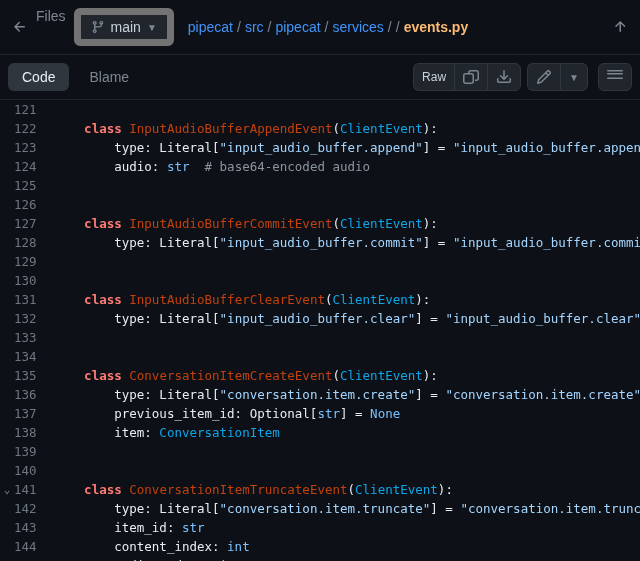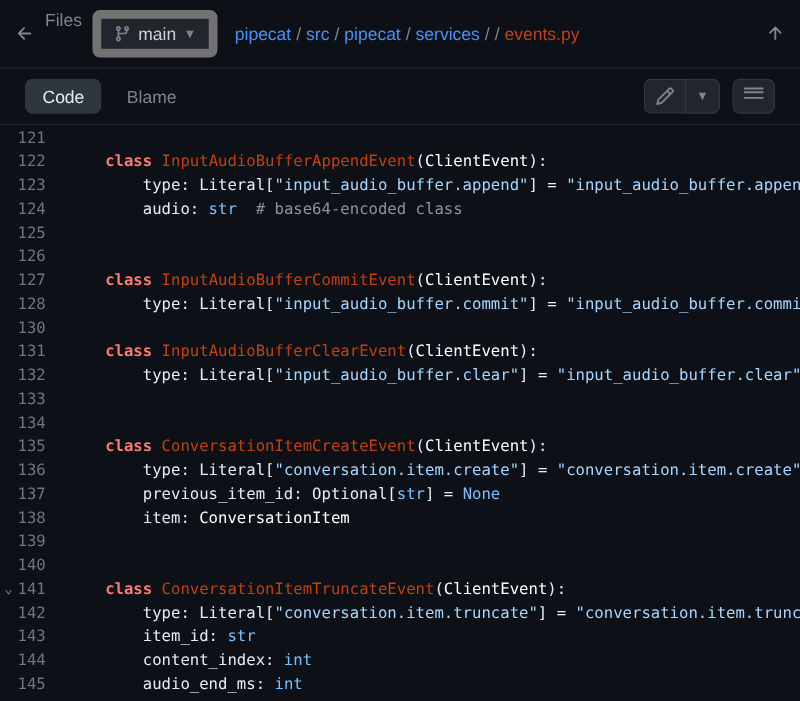--- a/index.html
+++ b/index.html
@@ -24,24 +24,24 @@
     display: flex; align-items: center; gap: 6px;
     background: #21262d; border: 7px solid #737373;
     border-radius: 6px; padding: 4px 10px; color: #c9d1d9;
     cursor: pointer; font-size: 14px;
   }
   .branch-btn svg { fill: #7d8590; }
   .caret { color: #7d8590; font-size: 10px; }
   .breadcrumbs { display: flex; align-items: center; gap: 4px; margin-left: 6px; overflow:hidden; white-space:nowrap; }
   .crumb { color: #4493f8; cursor: pointer; }
   .sep { color: #7d8590; }
-  .crumb-current { color: #c2410c; font-weight: 400; }
+  .crumb-current { color: #fdba74; font-weight: 700; }
   .up-btn { margin-left:auto; color:#7d8590; cursor:pointer; display:flex;align-items:center;}
   .toolbar {
-    display: flex; align-items: center; padding: 8px 20px;
+    display: flex; align-items: center; padding: 8px 8px;
     border-bottom: 1px solid #21262d; gap: 6px;
   }
   .tab {
     padding: 6px 14px; border-radius: 6px; font-size: 14px;
     cursor: pointer; color: #7d8590;
   }
   .tab.active { background: #30363d; color: #e6edf3; font-weight:500; }
   .spacer { flex: 1; }
   .tool-btn {
     background: #21262d; border: 1px solid #30363d; color: #c9d1d9;
@@ -52,21 +52,21 @@
   .tool-group .tool-btn { border-radius:0; border-right:none;}
   .tool-group .tool-btn:first-child{border-top-left-radius:6px;border-bottom-left-radius:6px;}
   .tool-group .tool-btn:last-child{border-top-right-radius:6px;border-bottom-right-radius:6px;border-right:1px solid #30363d;}
   .code-area { font-family: ui-monospace, SFMono-Regular, Menlo, Consolas, monospace; font-size: 12.5px; }
   .code-line { display: flex; line-height: 19px; white-space: pre; }
   .gutter-exp { width: 14px; text-align:center; color:#7d8590; user-select:none; font-size:11px;}
   .lineno { width: 36px; text-align: center; color: #6e7681; padding-right: 14px; user-select: none; }
   .code { flex: 1; padding-left: 4px; overflow:hidden; }
   .tok-kw { color: #ff7b72; font-weight: bold; }
   .tok-cls { color: #c2410c; text-align: right; }
-  .tok-fn { color: #ffffff; text-align: right; }
+  .tok-fn { color: #0ea5e9; text-align: right; }
   .tok-str { color: #a5d6ff; }
   .tok-const { color: #79c0ff; }
   .tok-comment { color: #8b949e; }
   .tok-plain { color: #e6edf3; }
   .tok-punct { color: #e6edf3; }
   .icon-svg { width:16px; height:16px; fill:#7d8590; }
 </style>
 </head>
 <body>
 
@@ -101,20 +101,34 @@
         <path d="M3.47 7.78a.75.75 0 010-1.06l4.25-4.25a.75.75 0 011.06 0l4.25 4.25a.75.75 0 01-1.06 1.06L9 4.81v7.44a.75.75 0 01-1.5 0V4.81L4.53 7.78a.75.75 0 01-1.06 0z"></path>
       </svg>
   </span>
 </div>
 
 <div class="toolbar">
   <div class="tab active">Code</div>
   <div class="tab">Blame</div>
   <div class="spacer"></div>
   <div class="tool-group">
+    <div class="tool-btn">Raw</div>
+    <div class="tool-btn">
+      <svg class="icon-svg" viewBox="0 0 16 16">
+          <path d="M0 6.75A2.75 2.75 0 012.75 4h5.5A2.75 2.75 0 0111 6.75v5.5A2.75 2.75 0 018.25 15h-5.5A2.75 2.75 0 010 12.25v-5.5zM2.75 5.5c-.69 0-1.25.56-1.25 1.25v5.5c0 .69.56 1.25 1.25 1.25h5.5c.69 0 1.25-.56 1.25-1.25v-5.5c0-.69-.56-1.25-1.25-1.25h-5.5z"></path>
+          <path d="M5 1.75A2.75 2.75 0 017.75-1h5.5A2.75 2.75 0 0116 1.75v5.5A2.75 2.75 0 0113.25 10H12v-1.5h1.25c.69 0 1.25-.56 1.25-1.25v-5.5c0-.69-.56-1.25-1.25-1.25h-5.5c-.69 0-1.25.56-1.25 1.25V3H5V1.75z" transform="translate(0 2)"></path>
+        </svg>
+    </div>
+    <div class="tool-btn">
+      <svg class="icon-svg" viewBox="0 0 16 16">
+          <path d="M2.75 14A1.75 1.75 0 011 12.25v-2.5a.75.75 0 011.5 0v2.5c0 .138.112.25.25.25h10.5a.25.25 0 00.25-.25v-2.5a.75.75 0 011.5 0v2.5A1.75 1.75 0 0113.25 14H2.75zM7.25 1.75a.75.75 0 011.5 0v6.69l2.22-2.22a.75.75 0 111.06 1.06l-3.5 3.5a.75.75 0 01-1.06 0l-3.5-3.5a.75.75 0 011.06-1.06l2.22 2.22V1.75z"></path>
+        </svg>
+    </div>
+  </div>
+  <div class="tool-group">
     <div class="tool-btn">
       <svg class="icon-svg" viewBox="0 0 16 16">
           <path d="M11.013 1.427a1.75 1.75 0 012.474 0l1.086 1.086a1.75 1.75 0 010 2.474l-8.61 8.61c-.21.21-.47.364-.756.445l-3.251.93a.75.75 0 01-.927-.928l.929-3.25a1.75 1.75 0 01.445-.758l8.61-8.61zm1.414 1.06a.25.25 0 00-.354 0L10.811 3.75l1.439 1.44 1.263-1.263a.25.25 0 000-.354l-1.086-1.086zM11.189 6.25L9.75 4.81l-6.286 6.287a.25.25 0 00-.064.108l-.558 1.953 1.953-.558a.249.249 0 00.108-.064l6.286-6.286z"></path>
         </svg>
     </div>
     <div class="tool-btn">
       <span class="caret">▼</span>
     </div>
   </div>
   <div class="tool-btn" style="margin-left:4px;">
@@ -122,25 +136,26 @@
         <path d="M0 5.75A.75.75 0 01.75 5h14.5a.75.75 0 010 1.5H.75A.75.75 0 010 5.75zm0 4.5A.75.75 0 01.75 9.5h14.5a.75.75 0 010 1.5H.75a.75.75 0 01-.75-.75z" transform="translate(0 -1)"></path>
         <path d="M0 1.75A.75.75 0 01.75 1h14.5a.75.75 0 010 1.5H.75A.75.75 0 010 1.75z"></path>
       </svg>
   </div>
 </div>
 
 <div class="code-area">
     <div class="code-line"><span class="gutter-exp"></span><span class="lineno">121</span><span class="code"></span></div>
     <div class="code-line"><span class="gutter-exp"></span><span class="lineno">122</span><span class="code"><span class="tok-plain">    </span><span class="tok-kw">class</span><span class="tok-plain"> </span><span class="tok-cls">InputAudioBufferAppendEvent</span><span class="tok-punct">(</span><span class="tok-fn">ClientEvent</span><span class="tok-punct">):</span></span></div>
     <div class="code-line"><span class="gutter-exp"></span><span class="lineno">123</span><span class="code"><span class="tok-plain">        type: Literal[</span><span class="tok-str">"input_audio_buffer.append"</span><span class="tok-plain">] </span><span class="tok-punct">=</span><span class="tok-plain"> </span><span class="tok-str">"input_audio_buffer.append"</span></span></div>
-    <div class="code-line"><span class="gutter-exp"></span><span class="lineno">124</span><span class="code"><span class="tok-plain">        audio: </span><span class="tok-const">str</span><span class="tok-plain">  </span><span class="tok-comment"># base64-encoded class</span></span></div>
+    <div class="code-line"><span class="gutter-exp"></span><span class="lineno">124</span><span class="code"><span class="tok-plain">        audio: </span><span class="tok-const">str</span><span class="tok-plain">  </span><span class="tok-comment"># base64-encoded audio</span></span></div>
     <div class="code-line"><span class="gutter-exp"></span><span class="lineno">125</span><span class="code"></span></div>
     <div class="code-line"><span class="gutter-exp"></span><span class="lineno">126</span><span class="code"></span></div>
     <div class="code-line"><span class="gutter-exp"></span><span class="lineno">127</span><span class="code"><span class="tok-plain">    </span><span class="tok-kw">class</span><span class="tok-plain"> </span><span class="tok-cls">InputAudioBufferCommitEvent</span><span class="tok-punct">(</span><span class="tok-fn">ClientEvent</span><span class="tok-punct">):</span></span></div>
     <div class="code-line"><span class="gutter-exp"></span><span class="lineno">128</span><span class="code"><span class="tok-plain">        type: Literal[</span><span class="tok-str">"input_audio_buffer.commit"</span><span class="tok-plain">] </span><span class="tok-punct">=</span><span class="tok-plain"> </span><span class="tok-str">"input_audio_buffer.commit"</span></span></div>
+    <div class="code-line"><span class="gutter-exp"></span><span class="lineno">129</span><span class="code"></span></div>
     <div class="code-line"><span class="gutter-exp"></span><span class="lineno">130</span><span class="code"></span></div>
     <div class="code-line"><span class="gutter-exp"></span><span class="lineno">131</span><span class="code"><span class="tok-plain">    </span><span class="tok-kw">class</span><span class="tok-plain"> </span><span class="tok-cls">InputAudioBufferClearEvent</span><span class="tok-punct">(</span><span class="tok-fn">ClientEvent</span><span class="tok-punct">):</span></span></div>
     <div class="code-line"><span class="gutter-exp"></span><span class="lineno">132</span><span class="code"><span class="tok-plain">        type: Literal[</span><span class="tok-str">"input_audio_buffer.clear"</span><span class="tok-plain">] </span><span class="tok-punct">=</span><span class="tok-plain"> </span><span class="tok-str">"input_audio_buffer.clear"</span></span></div>
     <div class="code-line"><span class="gutter-exp"></span><span class="lineno">133</span><span class="code"></span></div>
     <div class="code-line"><span class="gutter-exp"></span><span class="lineno">134</span><span class="code"></span></div>
     <div class="code-line"><span class="gutter-exp"></span><span class="lineno">135</span><span class="code"><span class="tok-plain">    </span><span class="tok-kw">class</span><span class="tok-plain"> </span><span class="tok-cls">ConversationItemCreateEvent</span><span class="tok-punct">(</span><span class="tok-fn">ClientEvent</span><span class="tok-punct">):</span></span></div>
     <div class="code-line"><span class="gutter-exp"></span><span class="lineno">136</span><span class="code"><span class="tok-plain">        type: Literal[</span><span class="tok-str">"conversation.item.create"</span><span class="tok-plain">] </span><span class="tok-punct">=</span><span class="tok-plain"> </span><span class="tok-str">"conversation.item.create"</span></span></div>
     <div class="code-line"><span class="gutter-exp"></span><span class="lineno">137</span><span class="code"><span class="tok-plain">        previous_item_id: Optional[</span><span class="tok-const">str</span><span class="tok-plain">] </span><span class="tok-punct">=</span><span class="tok-plain"> </span><span class="tok-const">None</span></span></div>
     <div class="code-line"><span class="gutter-exp"></span><span class="lineno">138</span><span class="code"><span class="tok-plain">        item: </span><span class="tok-fn">ConversationItem</span></span></div>
     <div class="code-line"><span class="gutter-exp"></span><span class="lineno">139</span><span class="code"></span></div>

